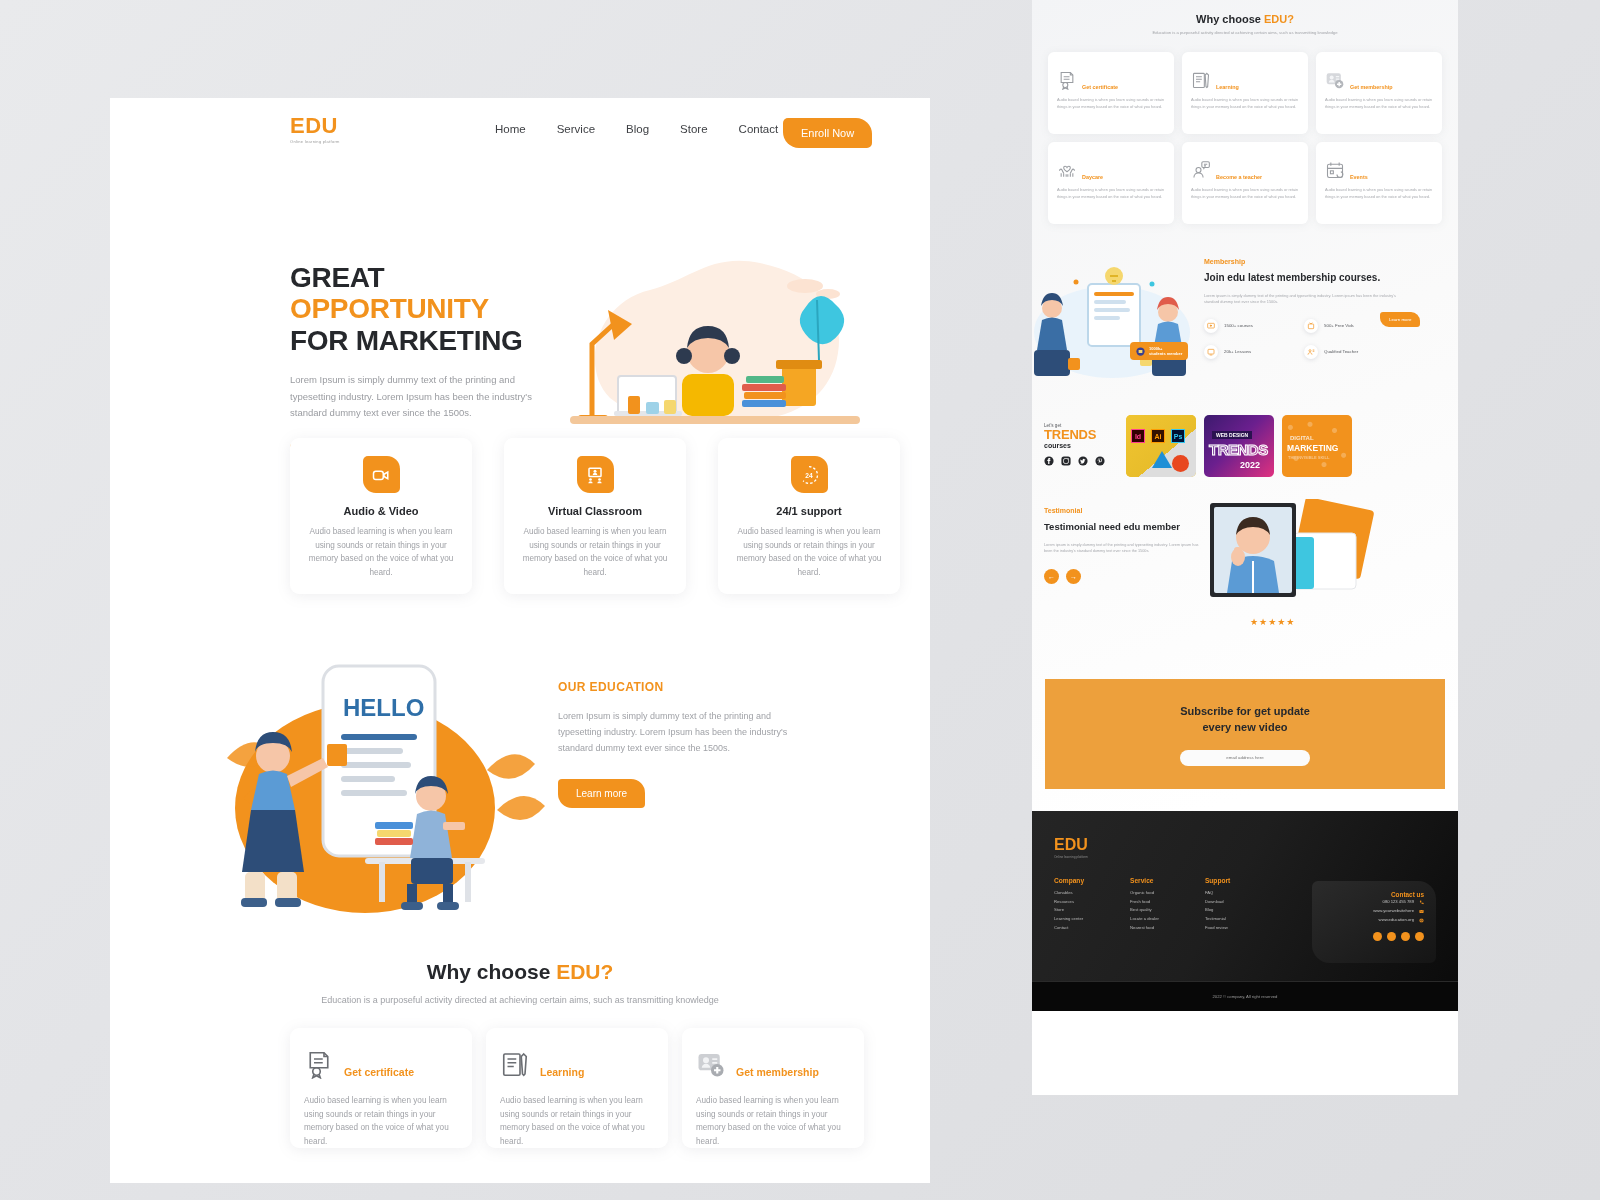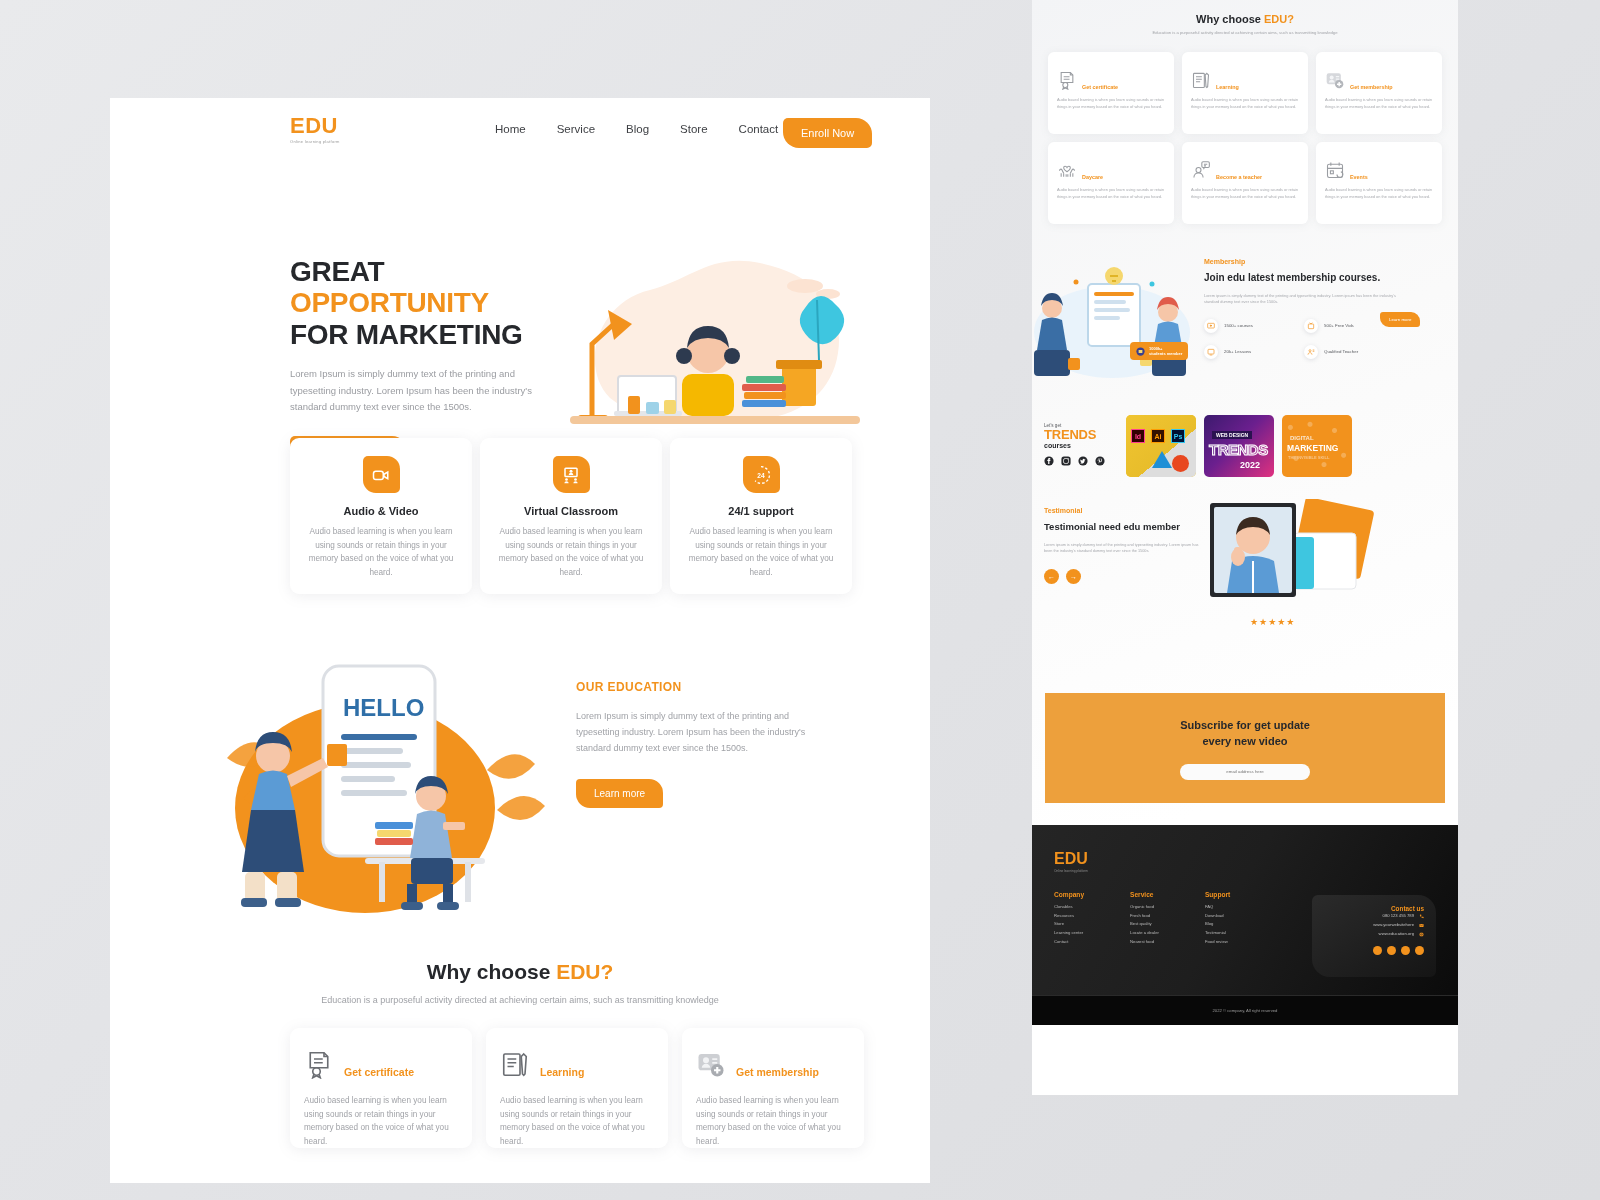--- a/index.html
+++ b/index.html
@@ -29,51 +29,51 @@
   .nav-links a { color:#3f4145; font-size:11.5px; text-decoration:none; }
   .btn-enroll {
     position:absolute; left:673px; top:20px;
     background:#f2921d; color:#fff; font-size:11px;
     padding:9px 18px; border:none;
     border-radius:5px 16px 5px 16px; cursor:pointer;
   }
 
   
   .hero { position:relative; height:300px; }
-  .hero-text { position:absolute; left:180px; top:86px; width:260px; }
+  .hero-text { position:absolute; left:180px; top:92px; width:260px; }
   .hero-h1 { font-size:28px; font-weight:bold; line-height:1.12; color:#26282c; letter-spacing:-0.3px;}
   .hero-h1 .accent { color:#f2921d; }
   .hero-p { margin-top:16px; font-size:9.5px; line-height:1.75; color:#9a9ca1; }
   .btn-start {
     margin-top:20px; display:inline-block;
     background:#f2921d; color:#fff; font-size:10.5px;
     padding:10px 20px; border:none;
     border-radius:5px 16px 5px 16px; cursor:pointer;
   }
   .hero-art { position:absolute; left:460px; top:78px; width:300px; height:215px; }
 
   
-  .cards-row { position:absolute; left:180px; top:340px; display:flex; gap:8px; }
+  .cards-row { position:absolute; left:180px; top:340px; display:flex; gap:32px; }
   .card {
     width:182px; height:156px; background:#fff;
     border-radius:9px; box-shadow:0 2px 14px rgba(120,125,140,0.13);
     padding:16px 14px; text-align:center;
   }
   .card-icon {
     width:37px; height:37px; margin:2px auto 0;
     background:#f2921d; border-radius:5px 13px 5px 13px;
     display:flex; align-items:center; justify-content:center;
   }
   .card-title { margin-top:12px; font-size:11px; font-weight:bold; color:#26282c;}
   .card-body { margin-top:8px; font-size:8.2px; line-height:1.65; color:#a0a2a7;}
 
   
   .edu-sec { position:absolute; left:0; top:540px; width:100%; height:300px; }
   .edu-art { position:absolute; left:105px; top:10px; width:330px; height:280px; }
-  .edu-text { position:absolute; left:466px; top:42px; width:250px; }
+  .edu-text { position:absolute; left:448px; top:42px; width:250px; }
   .eyebrow { color:#f2921d; font-size:12px; font-weight:bold; letter-spacing:0.4px;}
   .edu-h2 { margin-top:12px; font-size:19px; font-weight:bold; color:#26282c; line-height:1.35;}
   .edu-p { margin-top:14px; font-size:9px; line-height:1.8; color:#a0a2a7;}
   .btn-learn {
     margin-top:22px; display:inline-block; background:#f2921d;
     color:#fff; font-size:10px; padding:9px 18px; border:none;
     border-radius:4px 14px 4px 14px; cursor:pointer;
   }
 
   
@@ -157,21 +157,21 @@
   .testi-arrows { margin-top:14px; display:flex; gap:7px;}
   .arrow-btn {
     width:15px; height:15px; border-radius:50%; background:#f2921d;
     color:#fff; font-size:7px; border:none; cursor:pointer;
     display:flex; align-items:center; justify-content:center;
   }
   .testi-stars { position:absolute; left:218px; top:110px; color:#f2921d; font-size:9px; letter-spacing:1px;}
 
   
   .r-sub {
-    margin:36px 13px 0; height:110px; background:#eda03c;
+    margin:22px 13px 0; height:110px; background:#eda03c;
     display:flex; flex-direction:column; align-items:center; justify-content:center;
   }
   .sub-h { font-size:11px; font-weight:bold; color:#26282c; text-align:center; line-height:1.5;}
   .sub-input {
     margin-top:14px; width:130px; height:16px; border-radius:9px;
     border:none; background:#fbfbfb; font-size:4.4px; text-align:center;
     color:#a7a9ae; font-family:"Liberation Sans",sans-serif;
   }
 
   

